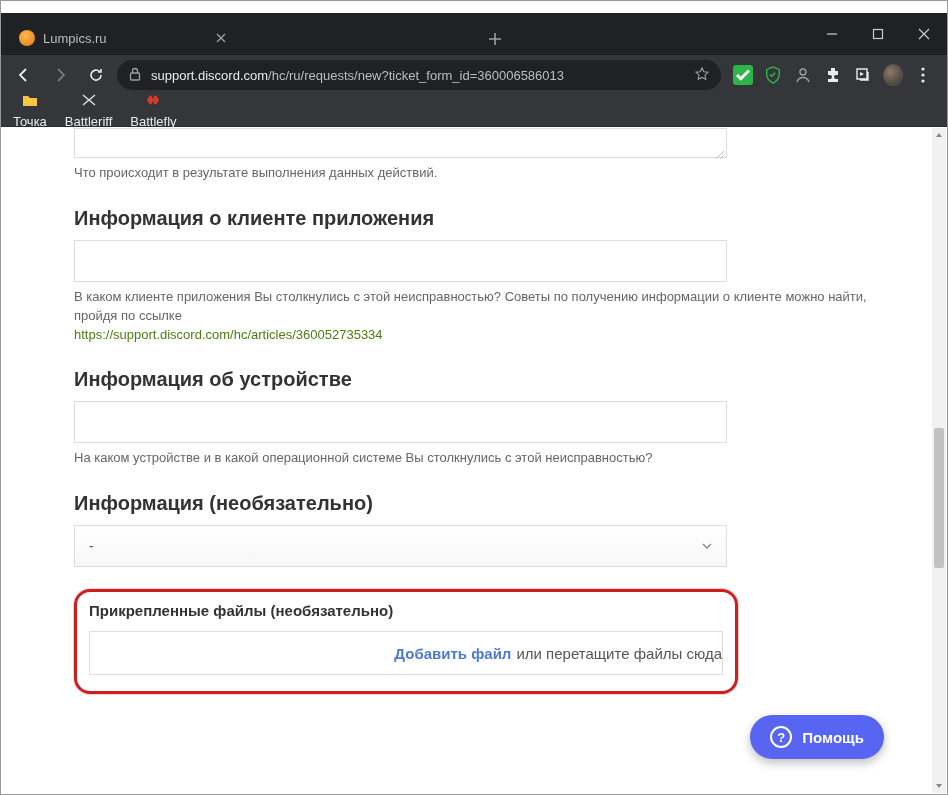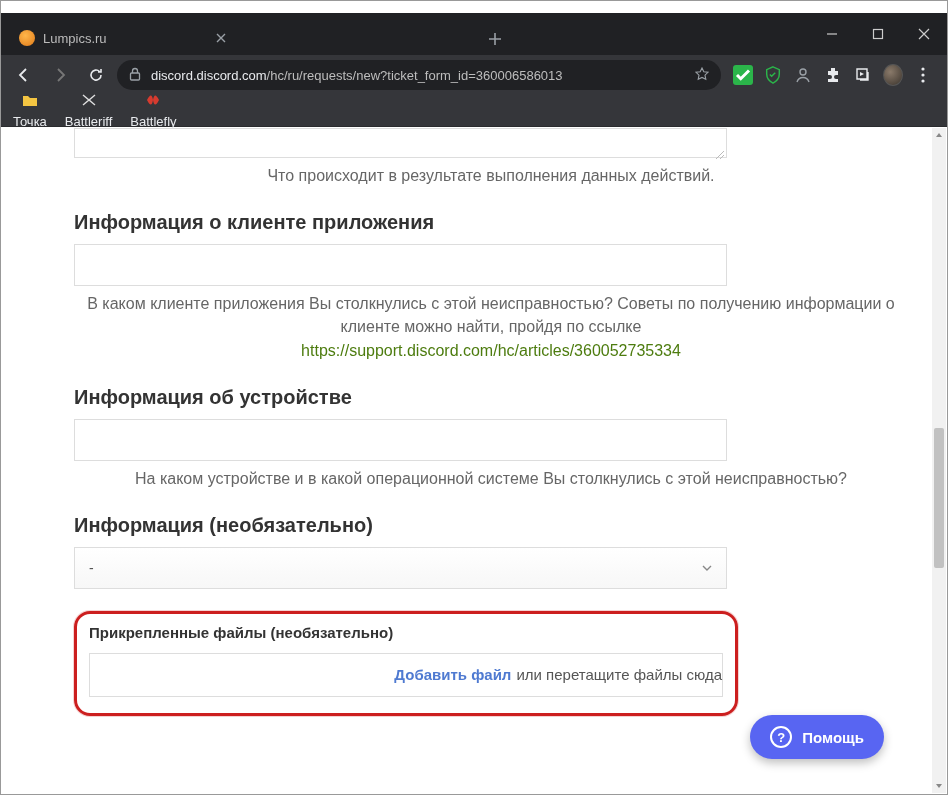--- a/index.html
+++ b/index.html
@@ -37,21 +37,21 @@
 .shield { width:18px; height:18px; }
 .avatar { width:22px; height:22px; border-radius:50%; background:radial-gradient(circle at 35% 35%,#8a7a6a,#3a332c); border:1px solid #555; }
 
 .bookmarks-bar { background:#35363a; height:32px; display:flex; align-items:center; padding:0 12px; gap:18px; font-size:13px; color:#e8eaed; border-bottom:1px solid #2a2b2e;}
 .bm-item { display:flex; align-items:center; gap:6px;flex-direction:column; }
 .bm-item .bm-ico { width:16px; height:16px; display:flex; align-items:center; justify-content:center; }
 
 .viewport { position:absolute; top:127px; left:1px; right:15px; bottom:1px; overflow:hidden; background:#fff; }
 .content { padding:0 24px 0 72px; color:#2e2e2e; }
 .label { font-weight:700; font-size:20px; margin-top:24px; margin-bottom:10px; color:#333; }
-.help-txt { font-size:16px; color:#666; line-height:1.45; margin-top:6px;text-align:center; }
+.help-txt { font-size:13px; color:#666; line-height:1.45; margin-top:6px; }
 .help-link { color:#4d7c0f; text-decoration:none; }
 .textarea-box { border:1px solid #ddd; background:#fff; height:30px; position:relative; width:653px; }
 .textarea-box .resizer { position:absolute; right:2px; bottom:2px; width:10px; height:10px; }
 .textarea-box .resizer svg{width:10px;height:10px;}
 .input-box { border:1px solid #ddd; background:#fff; height:42px; width:653px; }
 .select-box { border:1px solid #ddd; background:linear-gradient(#fff,#f7f7f7); height:42px; width:653px; display:flex; align-items:center; padding:0 14px; color:#555; font-size:14px; position:relative; }
 .select-box .caret { position:absolute; right:14px; top:50%; transform:translateY(-50%); color:#888; }
 .select-box .caret svg { width:10px; height:10px; }
 
 .highlight-box { border:3px solid #cc1f1f; border-radius:16px; padding:10px 12px 16px 12px; width:664px; margin-top:22px; box-shadow:0 0 0 1px rgba(204,31,31,.2); }
@@ -131,21 +131,21 @@
     <div class="nav-btn">
         <svg viewBox="0 0 16 16">
           <path d="M13 8a5 5 0 1 1-1.5-3.5M13 2v3h-3" fill="none" stroke="#e8eaed" stroke-width="1.6"></path>
         </svg>
       </div>
     <div class="omnibox">
       <span class="lock"><svg viewBox="0 0 12 14">
             <rect x="1.5" y="6" width="9" height="7" rx="1" fill="none" stroke="#9aa0a6" stroke-width="1.3"></rect>
             <path d="M3.5 6V4a2.5 2.5 0 0 1 5 0v2" fill="none" stroke="#9aa0a6" stroke-width="1.3"></path>
           </svg></span>
-      <span class="url"><span class="host">discord.discord.com</span><span>/hc/ru/requests/new?ticket_form_id=360006586013</span></span>
+      <span class="url"><span class="host">support.discord.com</span><span>/hc/ru/requests/new?ticket_form_id=360006586013</span></span>
       <span class="star"><svg viewBox="0 0 14 14">
             <path d="M7 1l1.8 3.8 4.2.5-3 2.9.8 4.1L7 10.4 3.2 12.3 4 8.2 1 5.3l4.2-.5z" fill="none" stroke="#9aa0a6" stroke-width="1.1"></path>
           </svg></span>
     </div>
     <div class="right-icons">
       <div class="ico">
           <span class="ext-green">
             <svg viewBox="0 0 12 12">
               <path d="M2 6l2.5 2.5L10 3" fill="none" stroke="#fff" stroke-width="2"></path>
             </svg>

